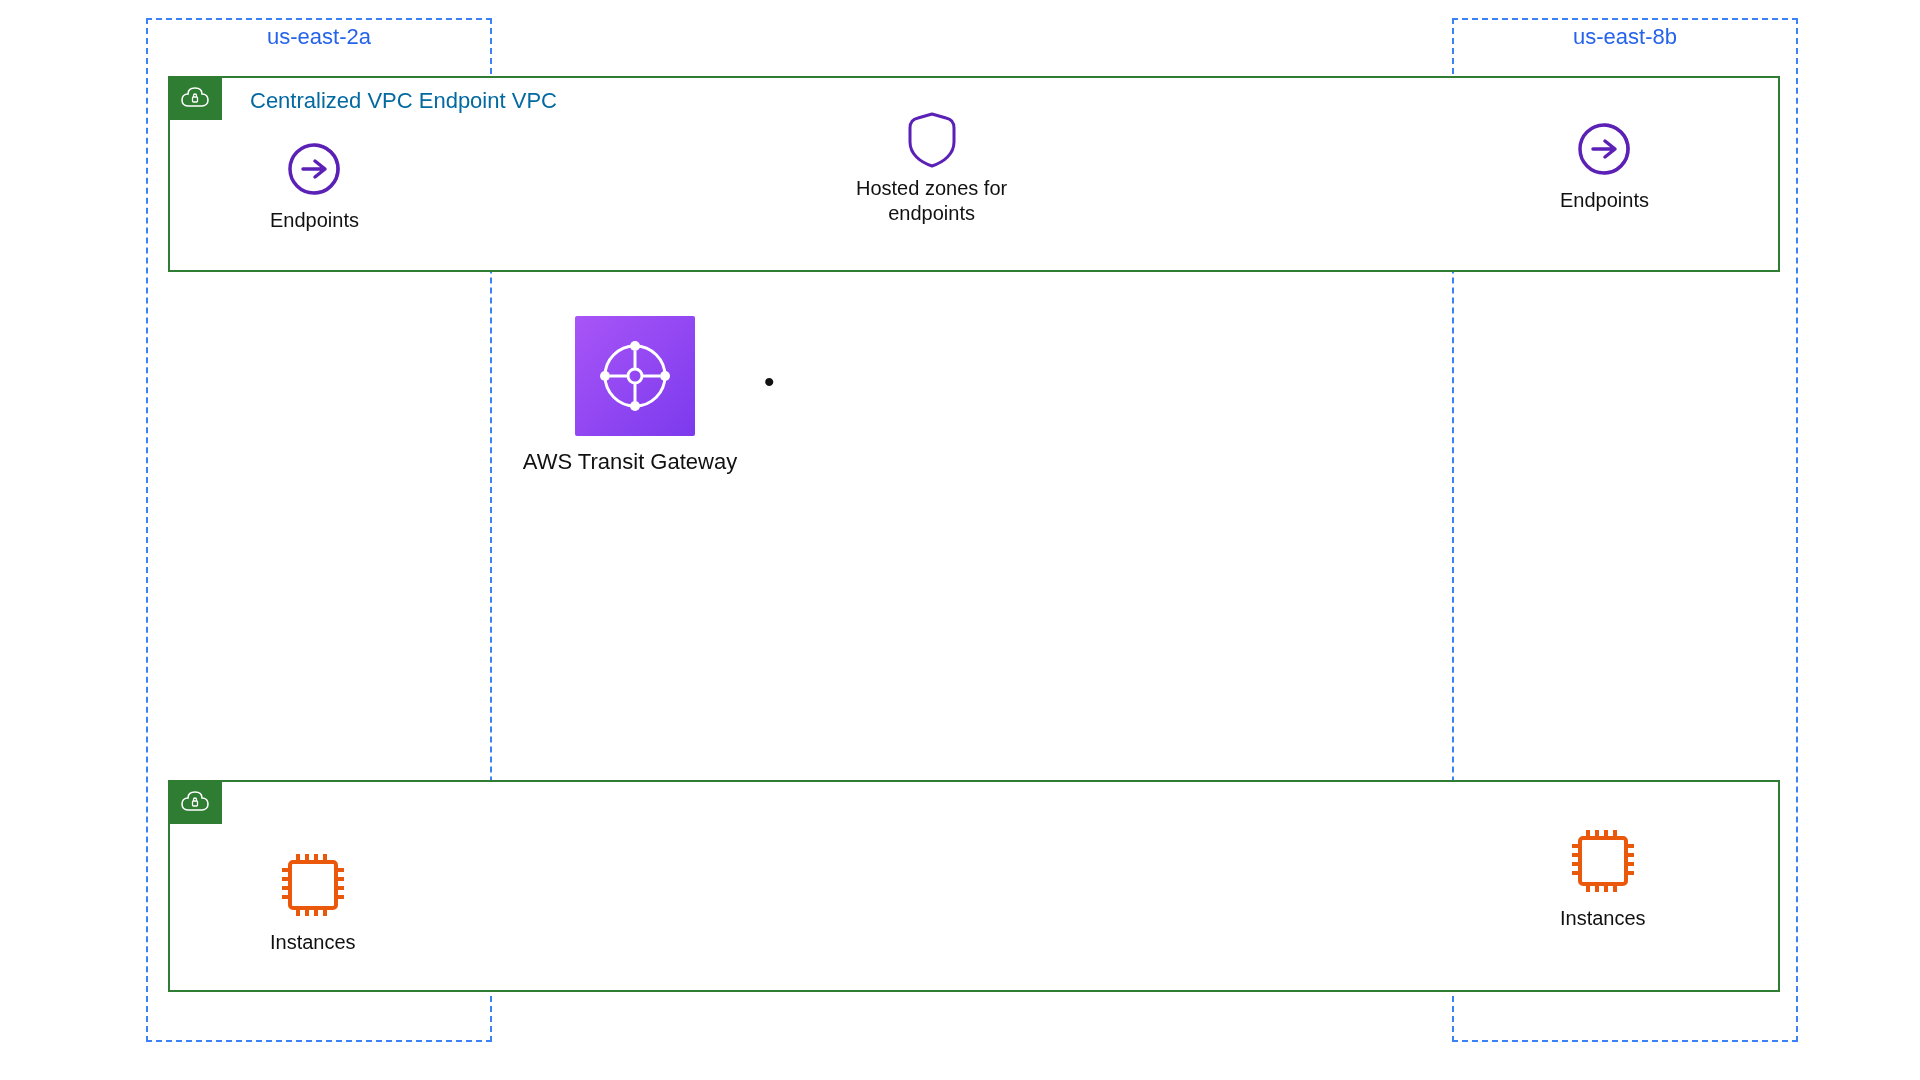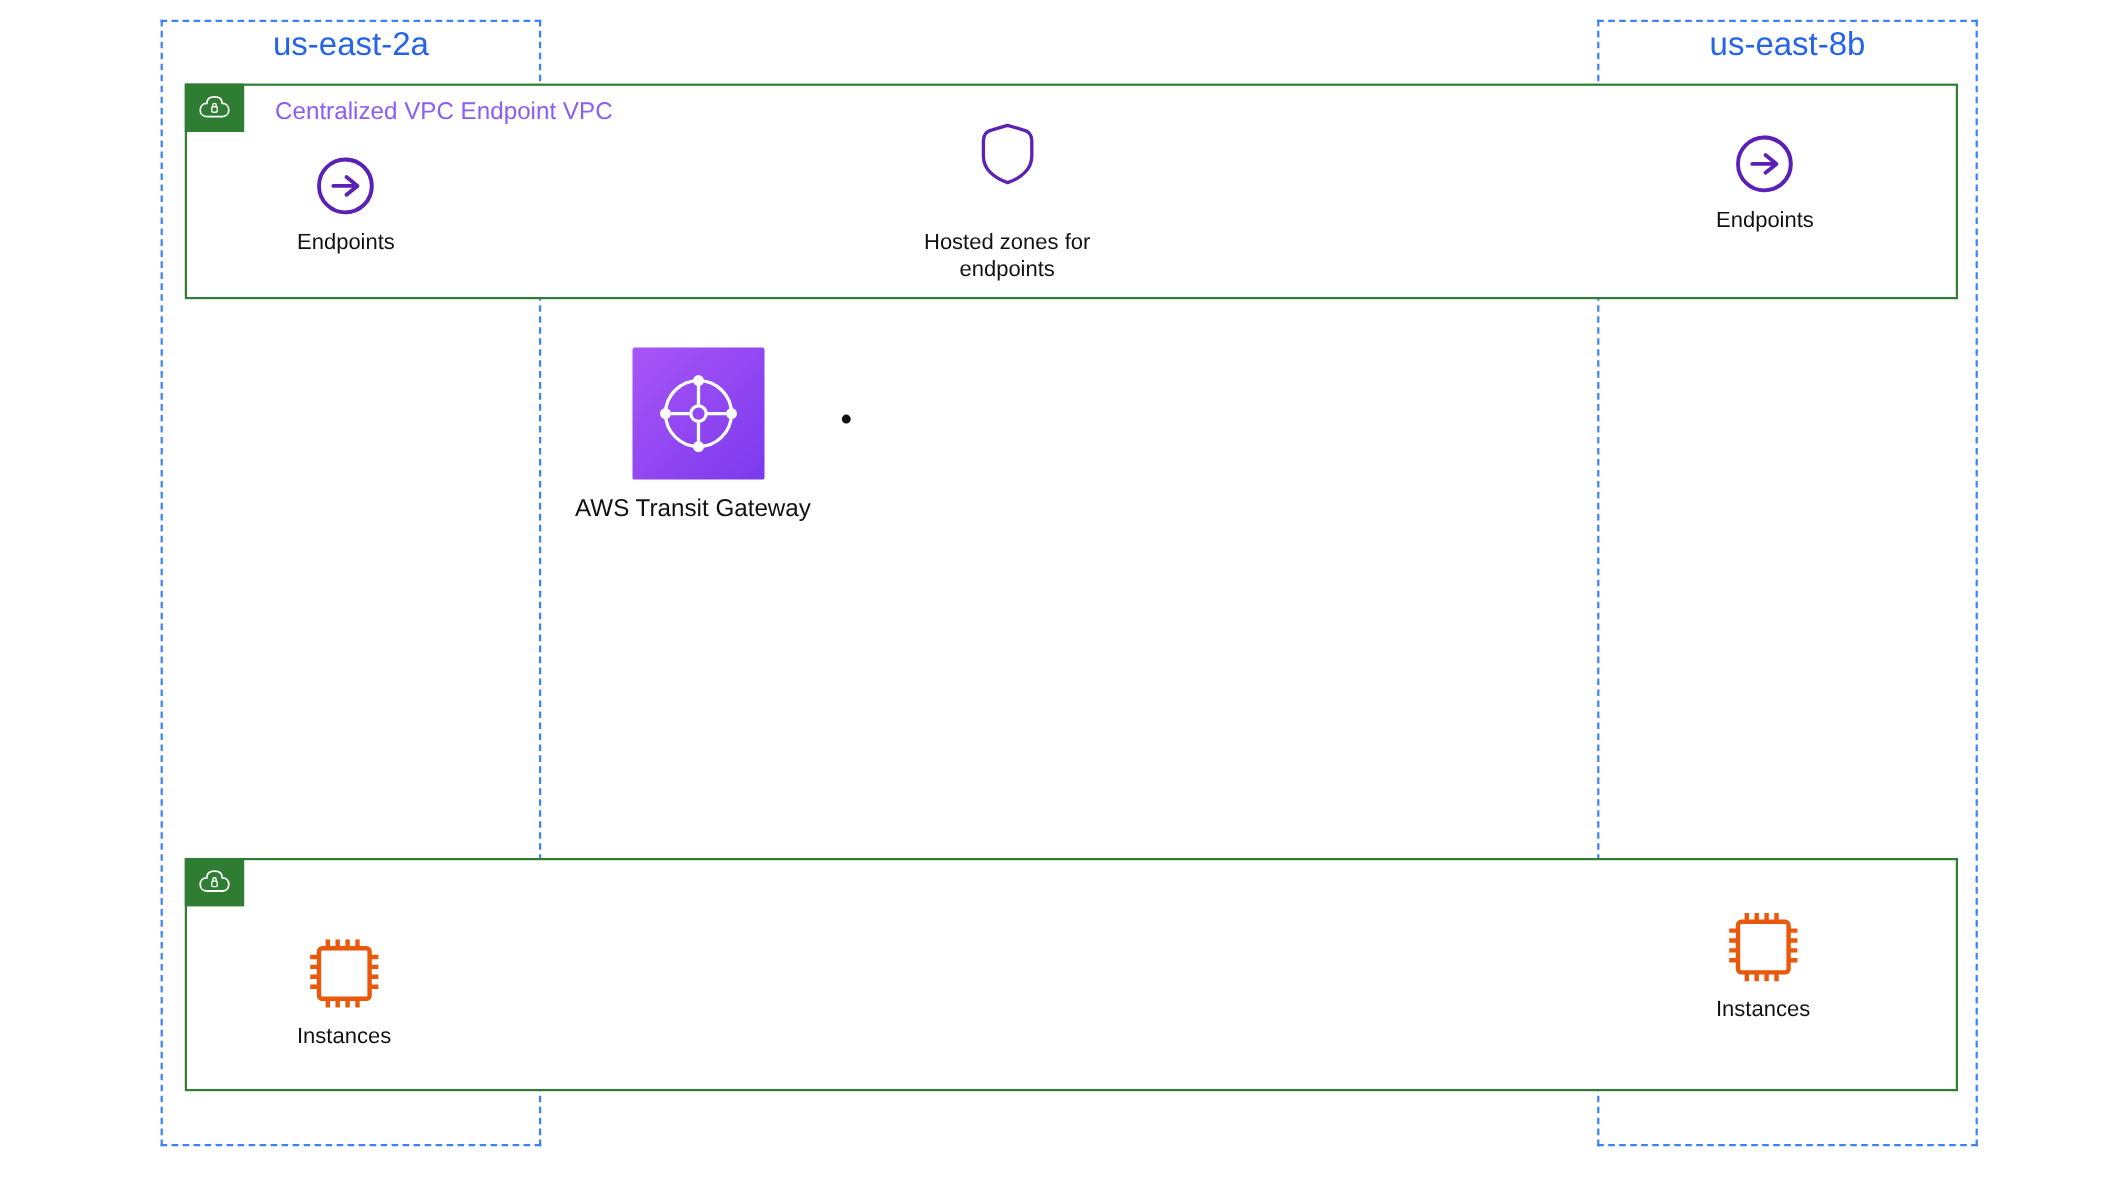--- a/index.html
+++ b/index.html
@@ -15,33 +15,33 @@
     position: absolute;
     border: 2px dashed #3b82f6;
     box-sizing: border-box;
   }
   .az-label {
     position: absolute;
     top: 4px;
     width: 100%;
     text-align: center;
     color: #2563eb;
-    font-size: 30px;
+    font-size: 22px;
   }
   .vpc-box {
     position: absolute;
     border: 2px solid #2e7d32;
     box-sizing: border-box;
     background: #fff;
   }
   .vpc-label {
     position: absolute;
     top: 10px;
     left: 80px;
-    color: #8b5cf6;
+    color: #0369a1;
     font-size: 22px;
     font-weight: 500;
   }
   .vpc-badge {
     position: absolute;
     top: -2px;
     left: -2px;
     width: 54px;
     height: 44px;
     background: #2e7d32;
@@ -112,21 +112,21 @@
     <span>
       <svg width="66" height="66" viewBox="0 0 66 66">
         <circle cx="33" cy="33" r="24" stroke="#5b21b6" stroke-width="3.5" fill="none"></circle>
         <path d="M33 9 A24 24 0 0 1 33 57" stroke="#5b21b6" stroke-width="3.5" fill="none" opacity="0.5"></path>
         <path d="M22 33 H40 M34 25 L44 33 L34 41" stroke="#5b21b6" stroke-width="3.5" fill="none" stroke-linecap="round" stroke-linejoin="round"></path>
       </svg>
     </span>
     <div class="node-label">Endpoints</div>
   </div>
 
-  <div class="node" style="left:670px; top:30px;gap:32px;">
+  <div class="node" style="left:686px; top:30px;">
     <span>
       <svg width="72" height="62" viewBox="0 0 72 62">
         <path d="M36 6 L50 10 C55 11 58 14 58 20 V34 C58 46 48 54 36 58 C24 54 14 46 14 34 V20 C14 14 17 11 22 10 Z" stroke="#5b21b6" stroke-width="3" fill="none" stroke-linejoin="round"></path>
       </svg>
     </span>
     <div class="node-label">Hosted zones for
 endpoints</div>
   </div>
 
   <div class="node" style="left:1390px; top:38px;">

